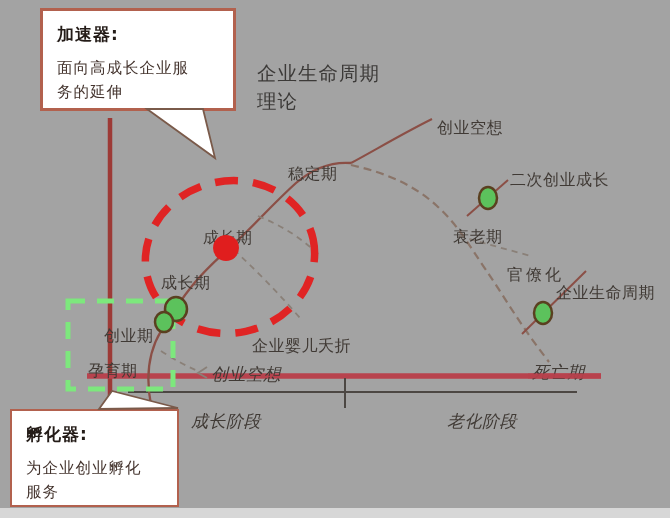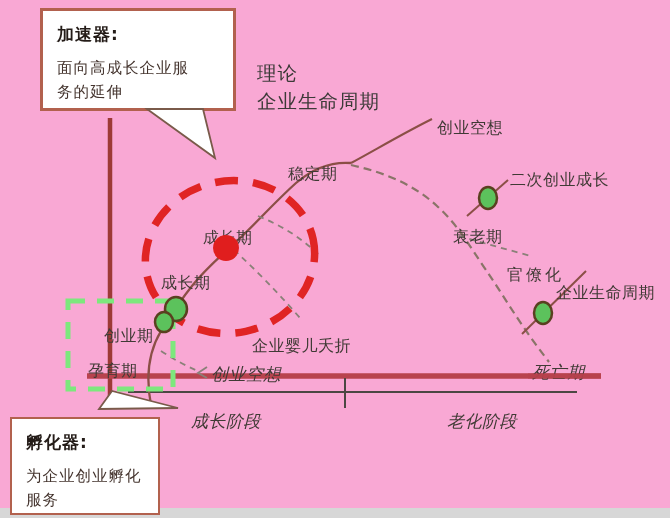--- a/index.html
+++ b/index.html
@@ -1,18 +1,18 @@
 <!DOCTYPE html>
 <html><head>
 <meta charset="utf-8">
 <style>
   html,body{margin:0;padding:0;background:#ffffff;}
   .stage{
     position:relative;width:670px;height:518px;overflow:hidden;
-    background:#f9a8d4;
+    background:#a3a3a3;
     font-family:"DejaVu Sans",sans-serif;
   }
   .callout{
     position:absolute;z-index:1;background:#fff;
     border:3px solid #b2614e;box-sizing:border-box;
     padding:12px 12px 8px 14px;
   }
   .callout .co-head{font-size:17px;font-weight:bold;color:#241c18;margin-bottom:10px;letter-spacing:1px;}
   .callout .co-line{font-size:15.5px;color:#44342e;line-height:1.55;letter-spacing:1px;}
   .diagram-title{
@@ -37,21 +37,21 @@
 <div class="stage">
 
   <div class="bottom-band"></div>
 
   <div class="callout" style="left:40px;top:8px;width:196px;height:103px;">
     <div class="co-head">加速器:</div>
     <div class="co-line">面向高成长企业服</div>
     <div class="co-line">务的延伸</div>
   </div>
 
-  <div class="callout" style="left:10px;top:409px;width:150px;height:98px;border-width:2.5px;margin-top:8px;">
+  <div class="callout" style="left:10px;top:409px;width:169px;height:98px;border-width:2.5px;">
     <div class="co-head">孵化器:</div>
     <div class="co-line">为企业创业孵化</div>
     <div class="co-line">服务</div>
   </div>
 
   <svg class="layer" width="670" height="518" viewBox="0 0 670 518">
 
     <line x1="110" y1="118" x2="110" y2="403" stroke="#9d3a36" stroke-width="4.5"></line>
 
     <line x1="87" y1="376" x2="601" y2="376" stroke="#b8434e" stroke-width="5.5"></line>
@@ -75,22 +75,22 @@
     <line x1="467" y1="216" x2="508" y2="180" stroke="#8b4f46" stroke-width="2"></line>
 
     <line x1="522" y1="334" x2="586" y2="271" stroke="#8b4f46" stroke-width="2"></line>
 
     <polygon points="147,109 215,158 203,109" fill="#ffffff" stroke="#7a5a4a" stroke-width="1.8"></polygon>
 
     <polygon points="99,409 112,391 178,408" fill="#ffffff" stroke="#7a5a4a" stroke-width="1.8"></polygon>
   </svg>
 
   <div class="diagram-title">
+    <div>企业生命周期</div>
     <div>理论</div>
-    <div>企业生命周期</div>
   </div>
 
   <div class="lbl" style="left:288px;top:164px;">稳定期</div>
   <div class="lbl" style="left:437px;top:118px;">创业空想</div>
   <div class="lbl" style="left:510px;top:170px;">二次创业成长</div>
   <div class="lbl" style="left:453px;top:227px;">衰老期</div>
   <div class="lbl" style="left:507px;top:265px;letter-spacing:3px;">官僚化</div>
   <div class="lbl" style="left:556px;top:283px;">企业生命周期</div>
   <div class="lbl" style="left:203px;top:228px;">成长期</div>
   <div class="lbl" style="left:161px;top:273px;">成长期</div>

